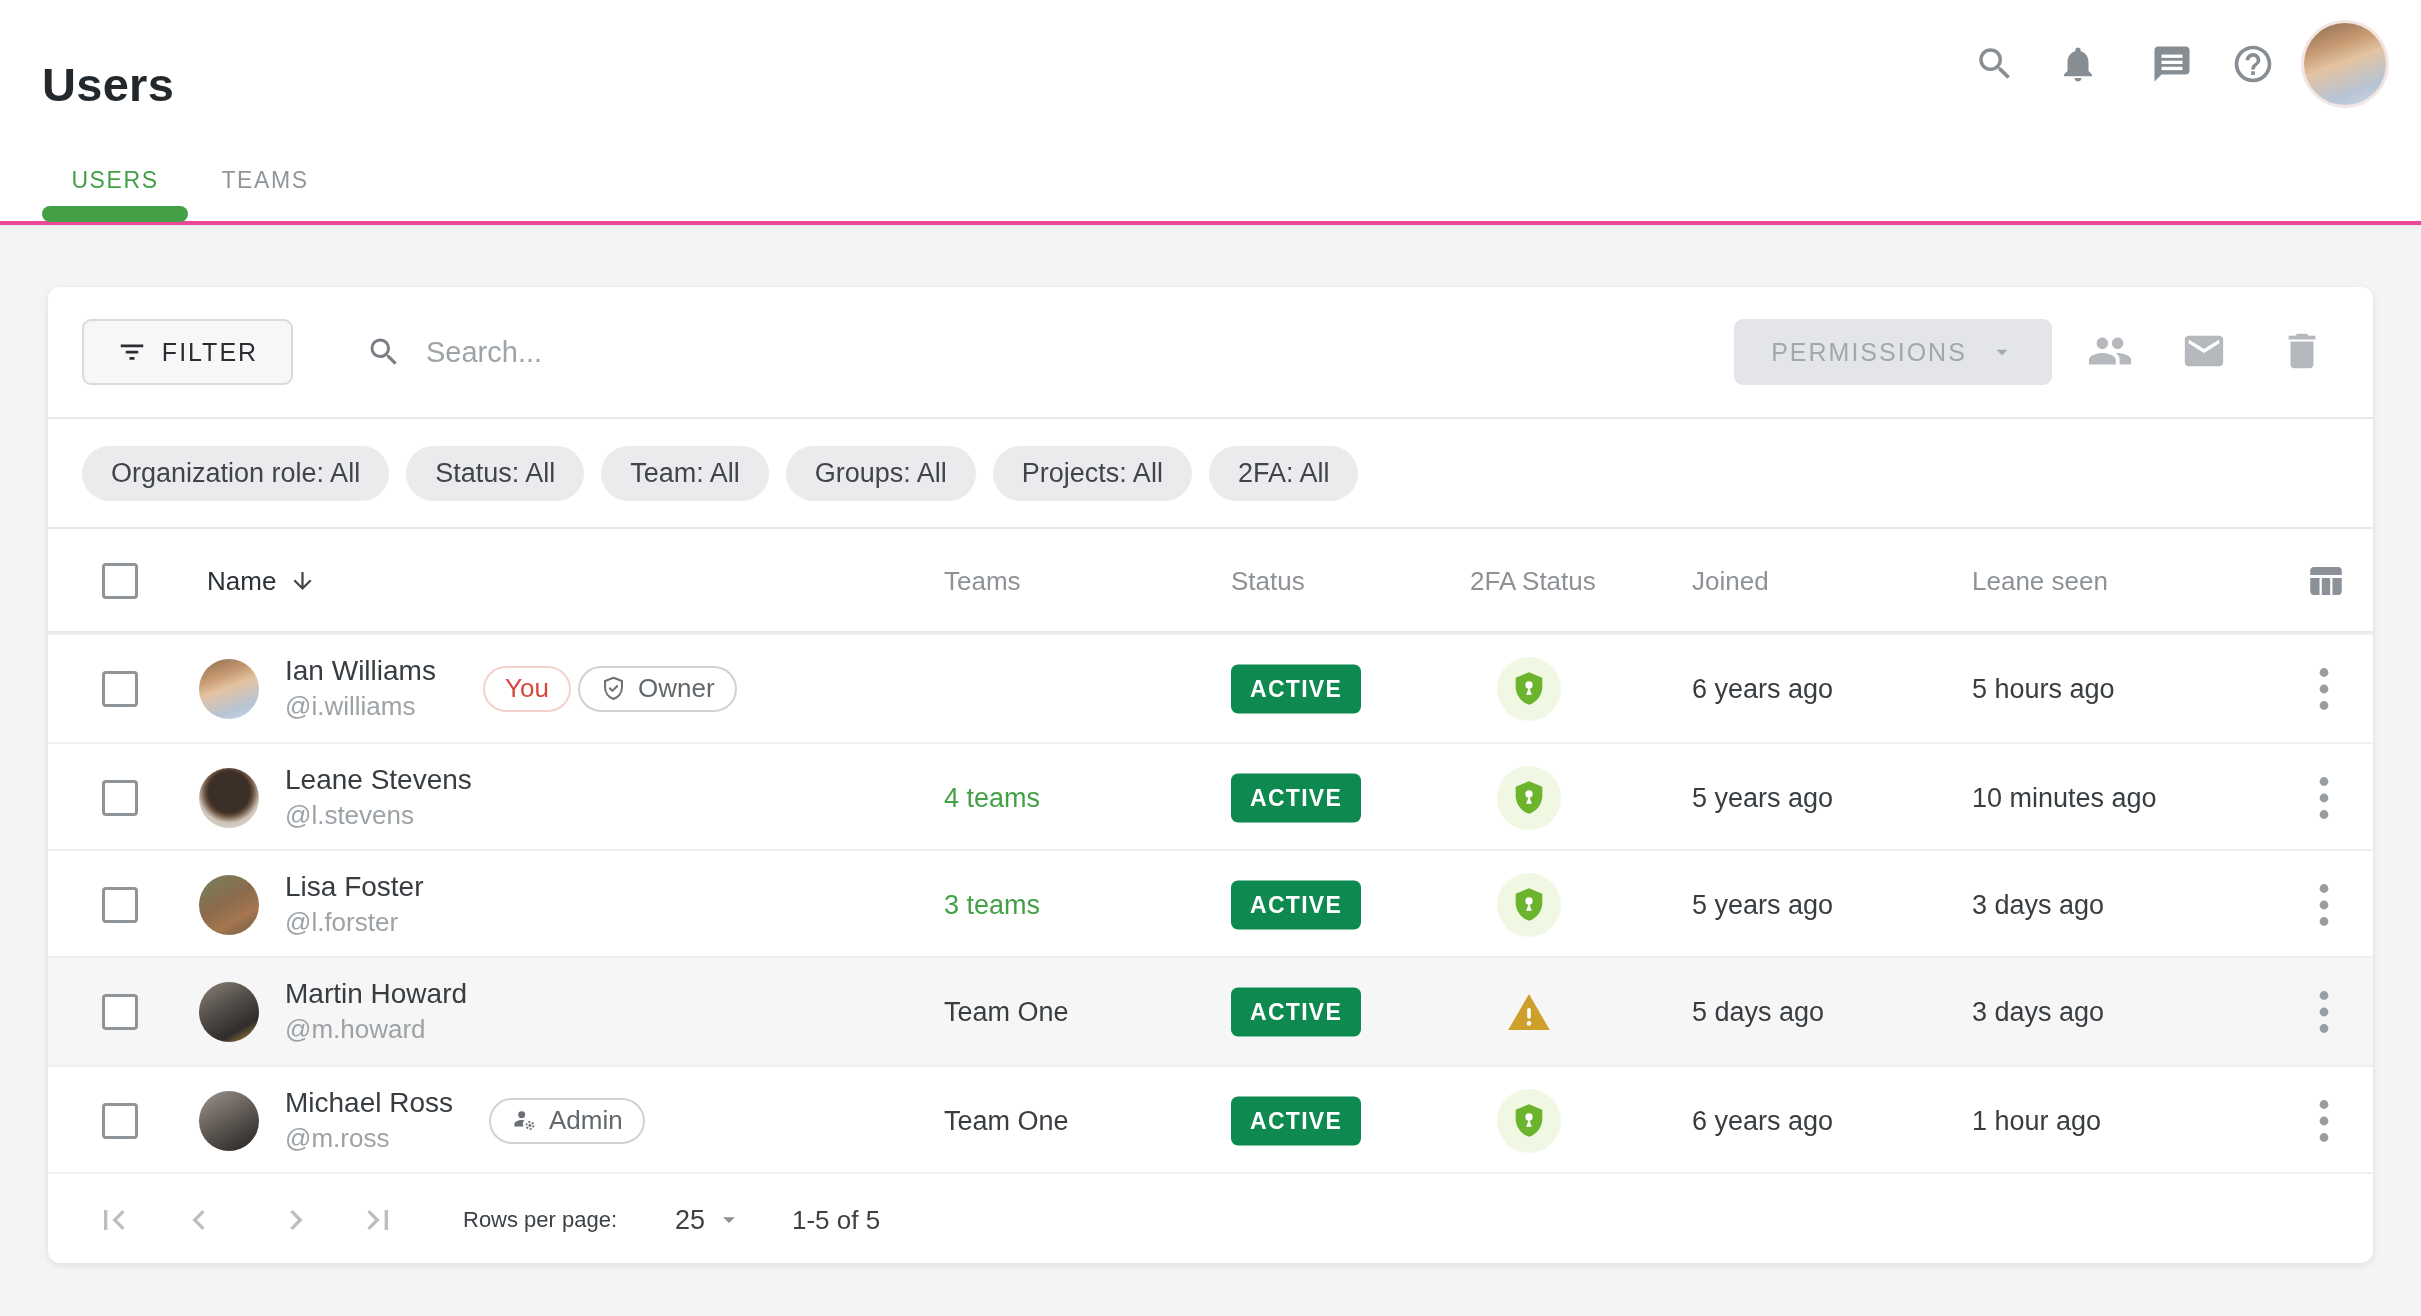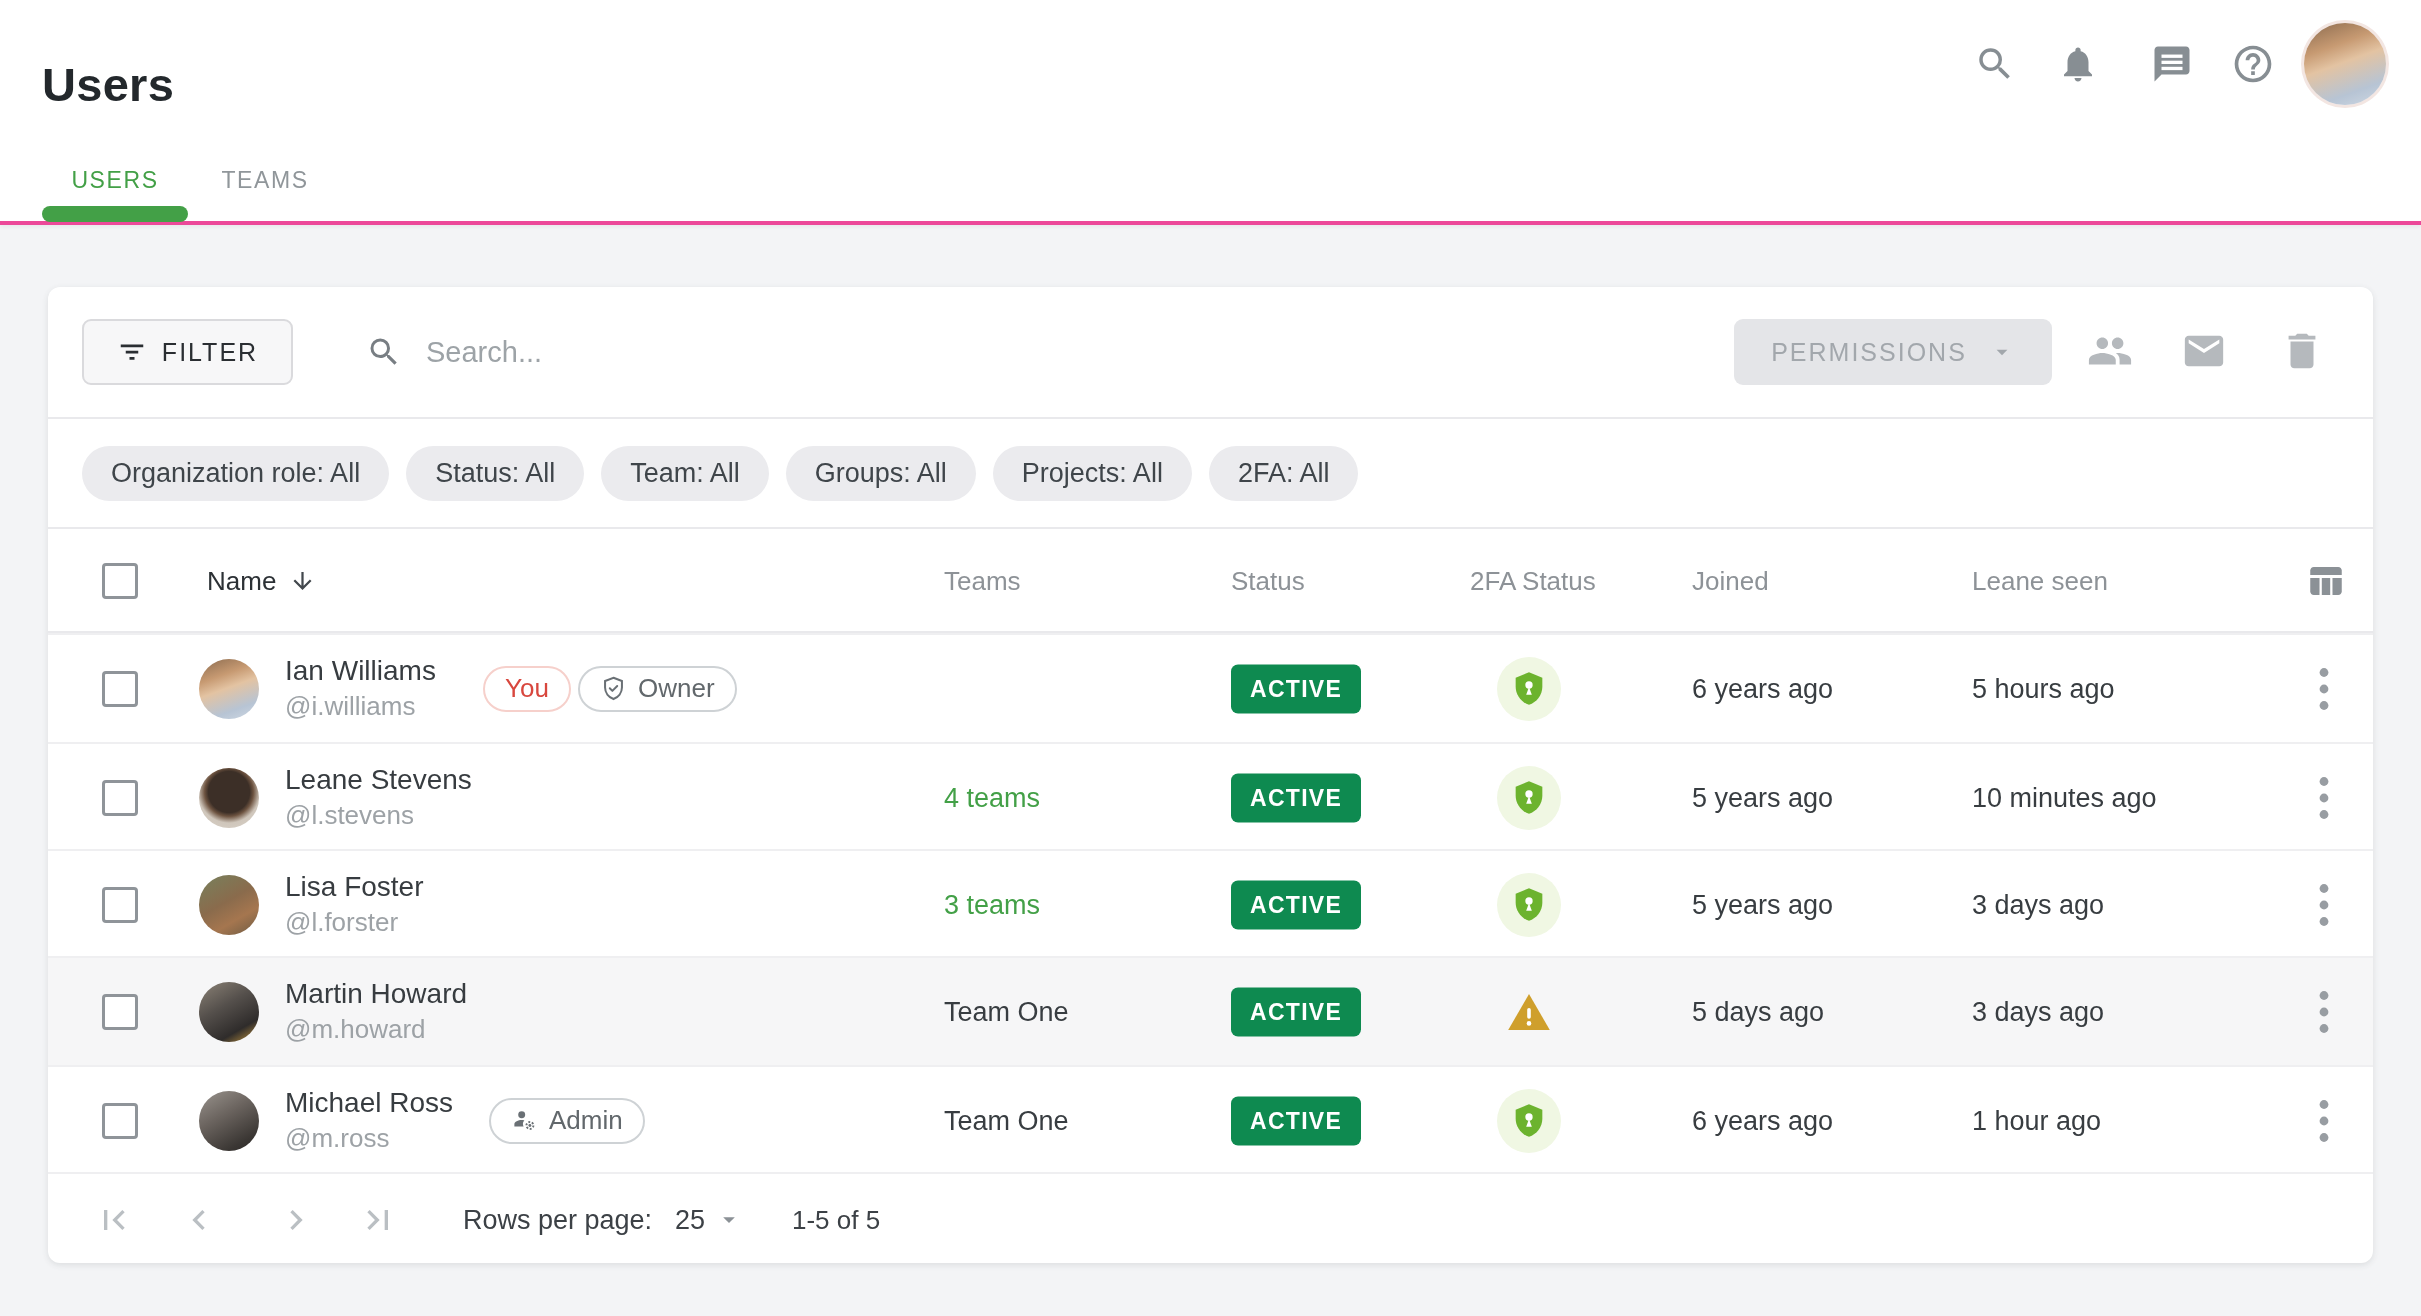--- a/index.html
+++ b/index.html
@@ -97,21 +97,21 @@
   .kebab{position:absolute;left:2254px;top:50%;transform:translateY(-50%);width:44px;height:60px;border:none;background:none;
         cursor:pointer;display:flex;align-items:center;justify-content:center;}
   .kebab svg{width:12px;height:44px;fill:#989da2;}
 
   
   .pager{position:absolute;left:0;top:885px;width:100%;height:91px;border-top:2px solid #efeff1;}
   .pg-btn{position:absolute;top:50%;transform:translateY(-50%);width:52px;height:52px;border:none;background:none;padding:0;
         cursor:pointer;display:flex;align-items:center;justify-content:center;}
   .pg-btn svg{width:40px;height:40px;fill:#babfc3;}
   .pg-first{left:40px;} .pg-prev{left:125px;} .pg-next{left:222px;} .pg-last{left:304px;}
-  .pg-label{position:absolute;left:415px;top:50%;transform:translateY(-50%);font-size:27px;font-weight:500;color:#3c4146;}
+  .pg-label{position:absolute;left:415px;top:50%;transform:translateY(-50%);font-size:22px;font-weight:500;color:#3c4146;}
   .pg-select{position:absolute;left:627px;top:50%;transform:translateY(-50%);display:flex;align-items:center;gap:10px;
         border:none;background:none;cursor:pointer;padding:0;}
   .pg-select span{font-size:27px;color:#3c4146;}
   .pg-select svg{width:28px;height:28px;fill:#8b9196;}
   .pg-range{position:absolute;left:744px;top:50%;transform:translateY(-50%);font-size:26px;color:#3c4146;}
 </style>
 </head>
 <body>
 
 <div class="page">

